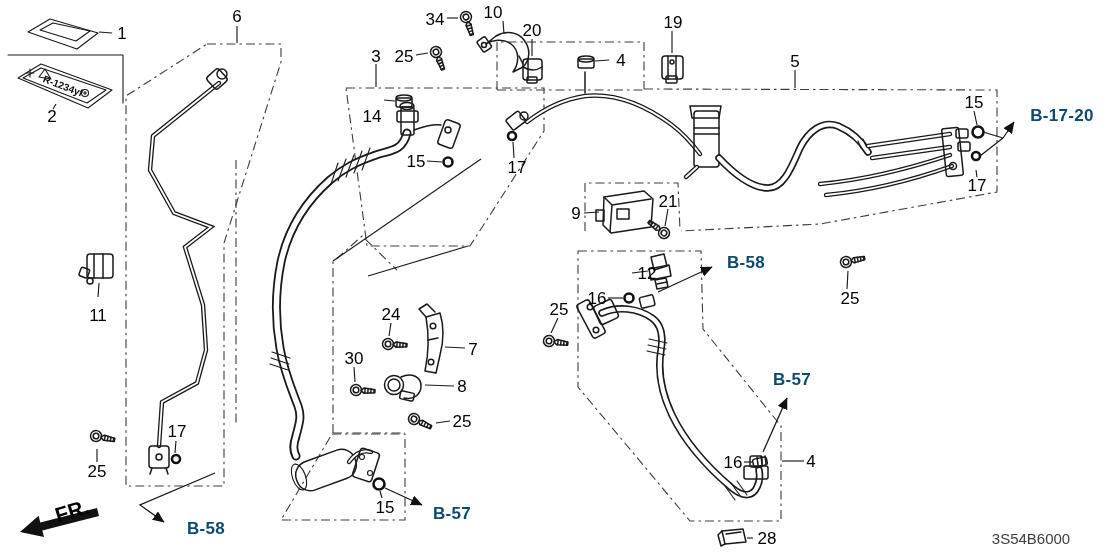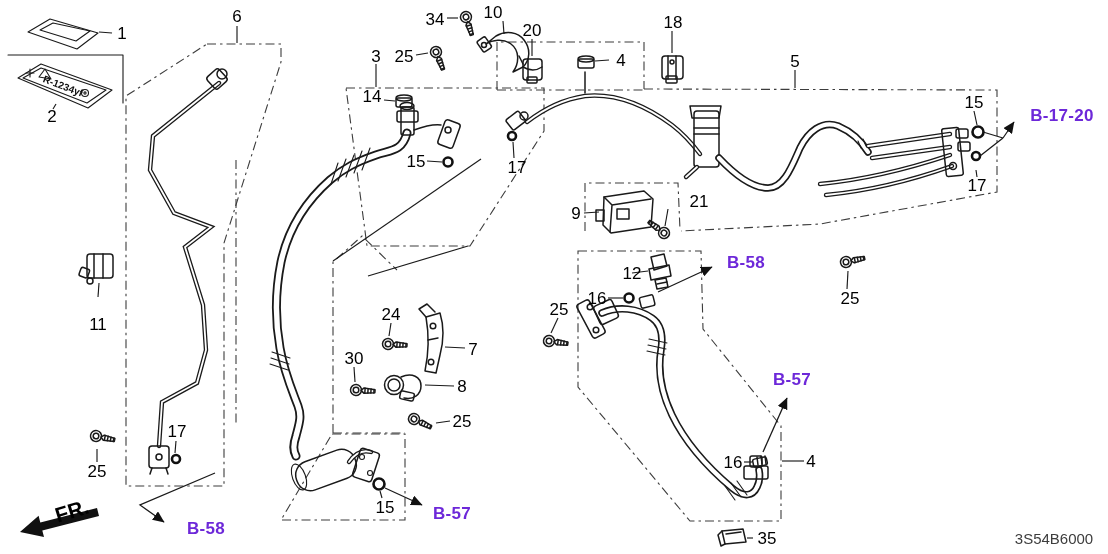--- a/index.html
+++ b/index.html
@@ -2,22 +2,22 @@
 <html><head>
 <meta charset="utf-8">
 <style>
   html,body{margin:0;padding:0;background:#fff;}
   .stage{position:relative;width:1108px;height:554px;background:#fff;overflow:hidden;
          font-family:"Liberation Sans",sans-serif;}
   .stage svg{position:absolute;left:0;top:0;}
   .callout{position:absolute;transform:translate(-50%,-50%);font-size:17px;color:#000;
            white-space:nowrap;line-height:1;}
   .ref{position:absolute;transform:translate(-50%,-50%);font-size:17px;font-weight:bold;
-       color:#6d28d9;white-space:nowrap;line-height:1;letter-spacing:.3px;}
-  .code{position:absolute;transform:translate(-50%,-50%);font-size:15px;color:#3d3d3d;white-space:nowrap;margin-left:23px;}
+       color:#0c4a6e;white-space:nowrap;line-height:1;letter-spacing:.3px;}
+  .code{position:absolute;transform:translate(-50%,-50%);font-size:15px;color:#3d3d3d;white-space:nowrap;}
   .fr{position:absolute;transform:translate(-50%,-50%) rotate(-17deg);font-size:21px;
       font-weight:bold;color:#000;white-space:nowrap;}
   .sticker-text{position:absolute;transform:translate(-50%,-50%) rotate(21deg);
       font-size:10px;font-weight:bold;color:#111;white-space:nowrap;}
   
   .ln{stroke:#1a1a1a;fill:none;stroke-width:1.5;stroke-linejoin:round;stroke-linecap:round;}
   .thin{stroke-width:1.1;}
   .lead{stroke:#1a1a1a;fill:none;stroke-width:1.15;}
   .dash{stroke:#3c3c3c;fill:none;stroke-width:1.1;stroke-dasharray:9 4 2.5 4;}
   .to9{stroke:#1a1a1a;stroke-width:9;fill:none;stroke-linecap:round;}
@@ -312,47 +312,47 @@
   </g>
 </svg>
 
 <span class="callout" style="left:122px;top:33px">1</span>
 <span class="callout" style="left:52px;top:116px">2</span>
 <span class="callout" style="left:237px;top:16px">6</span>
 <span class="callout" style="left:435px;top:19px">34</span>
 <span class="callout" style="left:493px;top:12px">10</span>
 <span class="callout" style="left:532px;top:30px">20</span>
 <span class="callout" style="left:621px;top:60px">4</span>
-<span class="callout" style="left:673px;top:22px">18</span>
+<span class="callout" style="left:673px;top:22px">19</span>
 <span class="callout" style="left:795px;top:61px">5</span>
 <span class="callout" style="left:376px;top:56px">3</span>
 <span class="callout" style="left:404px;top:56px">25</span>
-<span class="callout" style="left:372px;top:96px">14</span>
+<span class="callout" style="left:372px;top:116px">14</span>
 <span class="callout" style="left:416px;top:161px">15</span>
 <span class="callout" style="left:517px;top:167px">17</span>
 <span class="callout" style="left:974px;top:102px">15</span>
 <span class="callout" style="left:977px;top:185px">17</span>
 <span class="callout" style="left:576px;top:213px">9</span>
-<span class="callout" style="left:699px;top:201px">21</span>
-<span class="callout" style="left:632px;top:273px">12</span>
+<span class="callout" style="left:668px;top:201px">21</span>
+<span class="callout" style="left:647px;top:273px">12</span>
 <span class="callout" style="left:597px;top:298px">16</span>
 <span class="callout" style="left:559px;top:309px">25</span>
 <span class="callout" style="left:850px;top:298px">25</span>
 <span class="callout" style="left:391px;top:314px">24</span>
 <span class="callout" style="left:473px;top:349px">7</span>
 <span class="callout" style="left:354px;top:358px">30</span>
 <span class="callout" style="left:462px;top:386px">8</span>
 <span class="callout" style="left:462px;top:421px">25</span>
 <span class="callout" style="left:97px;top:471px">25</span>
 <span class="callout" style="left:177px;top:431px">17</span>
 <span class="callout" style="left:385px;top:507px">15</span>
 <span class="callout" style="left:733px;top:462px">16</span>
 <span class="callout" style="left:811px;top:461px">4</span>
-<span class="callout" style="left:767px;top:538px">35</span>
-<span class="callout" style="left:98px;top:324px">11</span>
+<span class="callout" style="left:767px;top:538px">28</span>
+<span class="callout" style="left:98px;top:315px">11</span>
 
 <span class="ref" style="left:1062px;top:115px">B-17-20</span>
 <span class="ref" style="left:746px;top:262px">B-58</span>
 <span class="ref" style="left:206px;top:528px">B-58</span>
 <span class="ref" style="left:452px;top:513px">B-57</span>
 <span class="ref" style="left:792px;top:379px">B-57</span>
 
 <span class="fr" style="left:72px;top:511px">FR.</span>
 <span class="code" style="left:1031px;top:538px">3S54B6000</span>
 <span class="sticker-text" style="left:63px;top:86px">R-1234yf</span>

